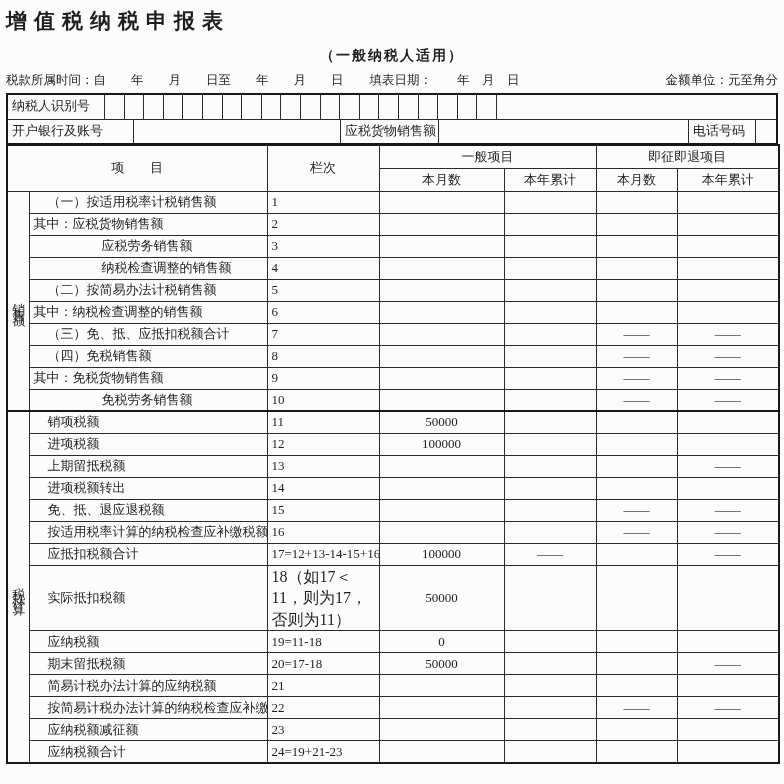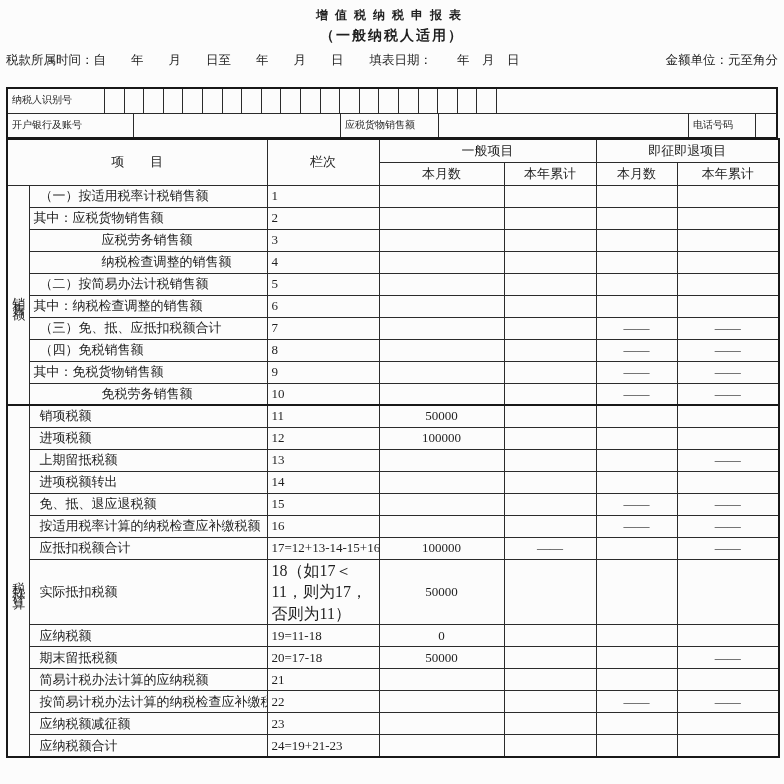--- a/index.html
+++ b/index.html
@@ -1,50 +1,50 @@
 <!DOCTYPE html>
 <html><head>
 <meta charset="utf-8">
 <style>
   * { box-sizing: border-box; margin: 0; padding: 0; }
   html,body { width: 784px; height: 784px; overflow: hidden; background: #fcfcfc;
     color: #1f1f1f; font-family: "Liberation Serif", "DejaVu Serif", serif; }
   .page { width: 772px; margin: 0 auto; padding-top: 7px; }
 
-  .title { text-align: center; font-size: 12px; font-weight: bold; letter-spacing: 7px; }
-  .subtitle { text-align: center; font-size: 14px; font-weight: bold; letter-spacing: 2px; margin-top: 3px; }
+  .title { font-size: 21px; font-weight: bold; letter-spacing: 7px; }
+  .subtitle { text-align: center; font-size: 14px; font-weight: bold; letter-spacing: 2px; margin-top: 12px; }
   .intro { font-size: 13px; line-height: 1.32; text-indent: 2em; margin-top: 6px; }
-  .meta { display: flex; align-items: flex-start; font-size: 12.5px; margin: 7px 0 18px; }
+  .meta { display: flex; align-items: flex-start; font-size: 12.5px; margin: 7px 0 4px; }
   .meta .fill { margin-left: 26px; }
   .meta .unit { margin-left: auto; }
 
   
   .info { border: 2px solid #181818; }
   .irow { display: flex; height: 24px; align-items: stretch; }
   .irow + .irow { border-top: 1px solid #2b2b2b; }
-  .icell { font-size: 10px; line-height: 22px; padding-left: 4px; overflow: hidden; white-space: nowrap; }
+  .icell { font-size: 13px; line-height: 22px; padding-left: 4px; overflow: hidden; white-space: nowrap; }
   .icell + .icell { border-left: 1px solid #2b2b2b; }
   .idstrip { display: flex; flex: 1; }
   .idbox { width: 19.6px; border-right: 1px solid #2b2b2b; }
   .seal { text-align: right; padding-right: 8px; }
 
   
   table.main { border-collapse: collapse; table-layout: fixed; width: 772px;
     border: 2px solid #181818; margin-top: -1px; }
   table.main th, table.main td { border: 1px solid #2b2b2b; font-size: 13px;
     overflow: hidden; white-space: nowrap; }
   table.main th { font-weight: normal; text-align: center; height: 23px; }
   table.main tbody tr { height: 22px; }
   tr.tall { height: 42px !important; }
   tr.secstart td { border-top: 2px solid #181818; }
   td.sec { writing-mode: vertical-lr; text-orientation: upright; text-align: center;
     letter-spacing: 5px; font-size: 13px; }
   td.item { text-align: left; }
   td.ind0 { padding-left: 4px; }
-  td.ind1 { padding-left: 10px; }
+  td.ind1 { padding-left: 18px; }
   td.ind2 { padding-left: 72px; }
   td.no { text-align: left; padding-left: 4px; font-size: 12.5px; }
   td.no.small { font-size: 16px; white-space: normal; line-height: 1.35; }
   td.val { text-align: center; }
 </style>
 </head>
 <body>
 
 <div class="page">
   <div class="title">增值税纳税申报表</div>

